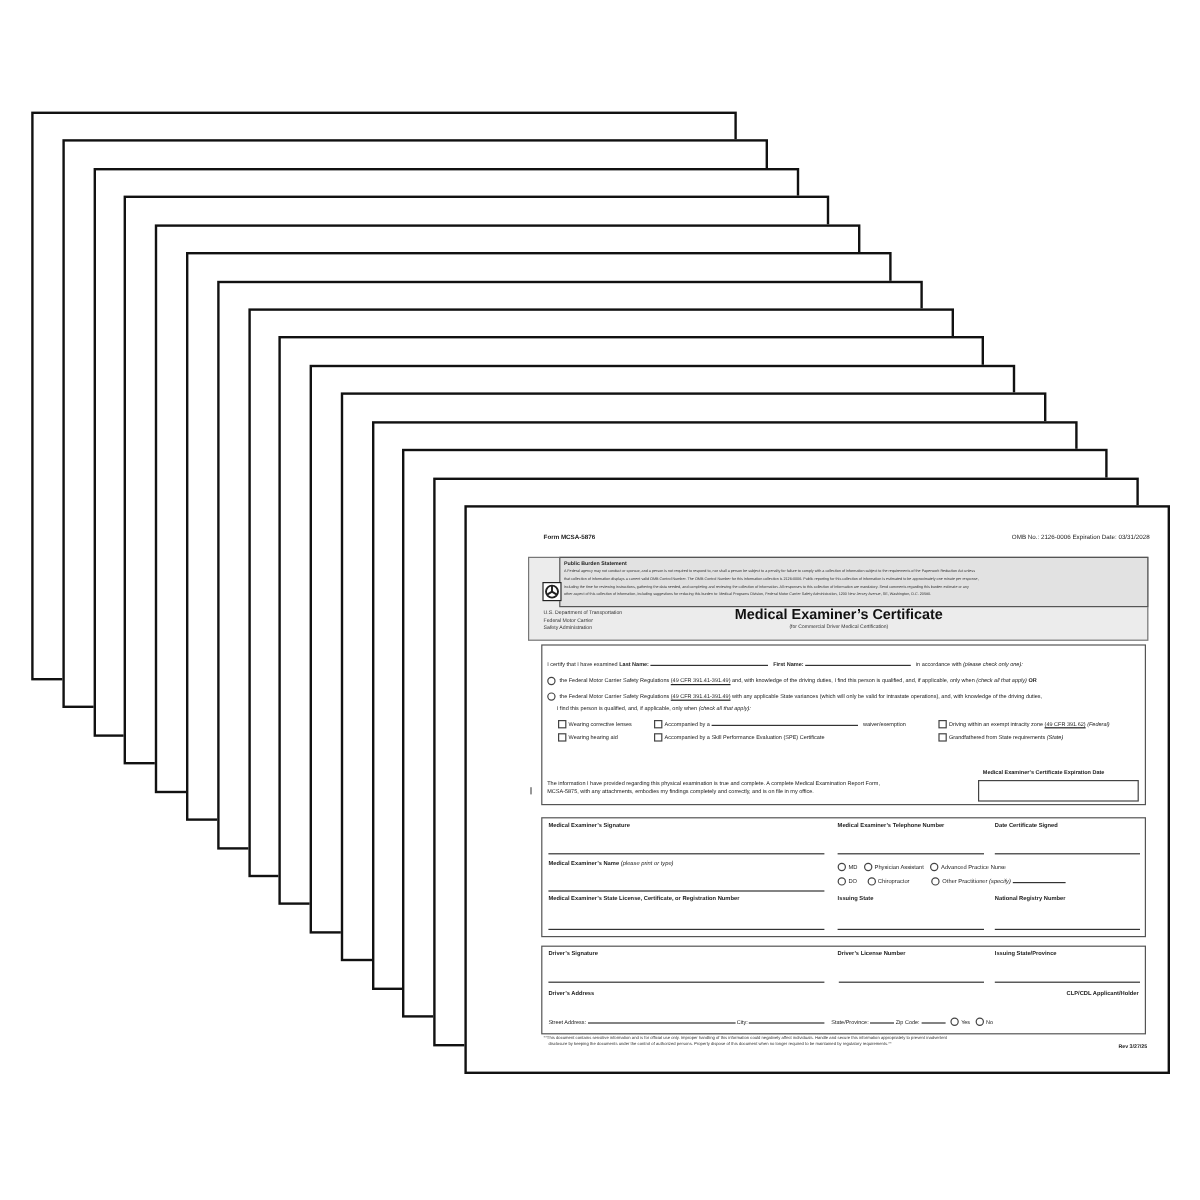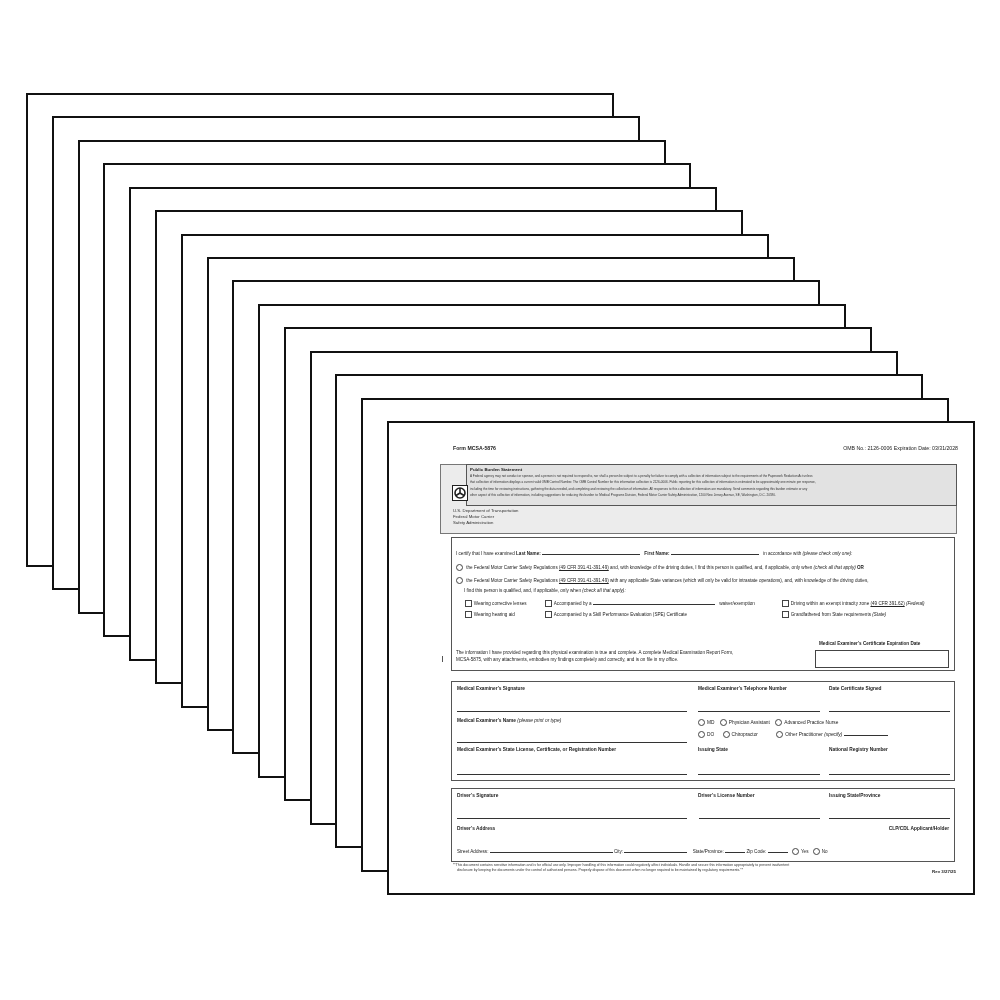--- a/index.html
+++ b/index.html
@@ -59,20 +59,24 @@
         <path d="M7 2 L7 7 L11 9.5 M7 7 L3 9.5" stroke="#222" stroke-width="1.6" fill="none"></path>
       </svg>
   </div>
 
   <div class="abs" style="left:64px;top:85px;">
     <div class="t4" style="font-size:4.3px;line-height:6.2px;">U.S. Department of Transportation</div>
     <div class="t4" style="font-size:4.3px;line-height:6.2px;">Federal Motor Carrier</div>
     <div class="t4" style="font-size:4.3px;line-height:6.2px;">Safety Administration</div>
   </div>
 
+  <div class="abs" style="left:160px;top:83px;width:300px;text-align:center;">
+    <div class="b" style="font-size:12px;line-height:13px;color:#111;">Medical Examiner’s Certificate</div>
+    <div class="t4" style="font-size:4.2px;line-height:6px;">(for Commercial Driver Medical Certification)</div>
+  </div>
 
   <div class="box" style="left:62px;top:114px;width:504px;height:134px;"></div>
 
   <div class="abs t5" style="left:67px;top:127px;font-size:4.6px;">
     <span>I certify that I have examined</span>
     <span class="b">Last Name:</span>
     <span class="uline" style="width:98px;"></span>
     <span class="b" style="margin-left:3px;">First Name:</span>
     <span class="uline" style="width:88px;"></span>
     <span style="margin-left:3px;">in accordance with</span>

